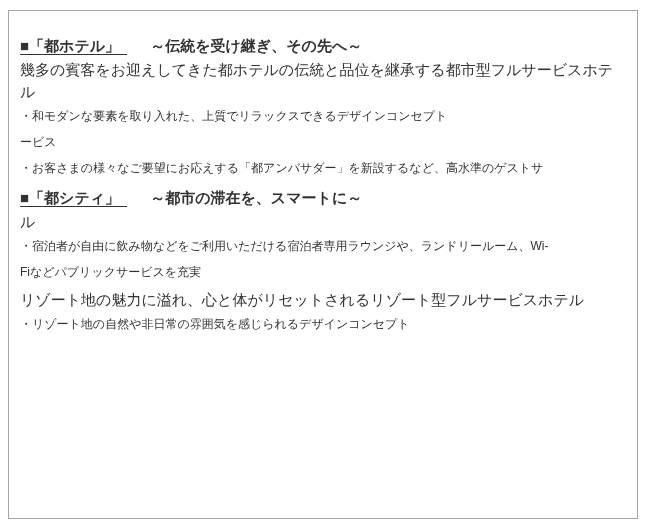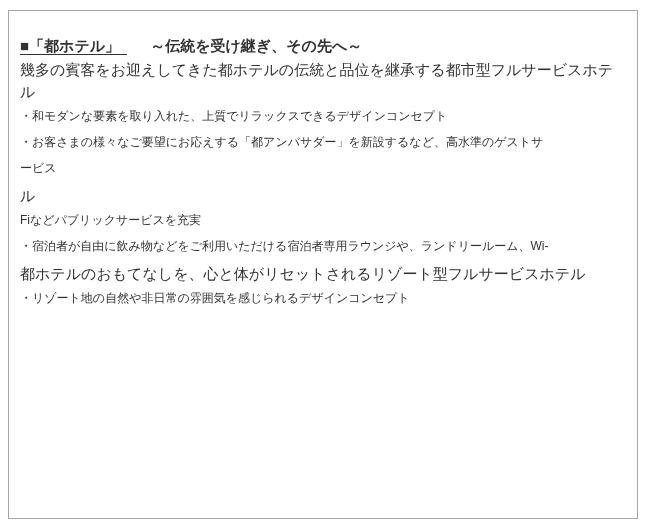--- a/index.html
+++ b/index.html
@@ -52,29 +52,32 @@
 <body>
 
 <div class="panel">
 
   <div class="section">
     <div class="heading">
       <span class="hname">■「都ホテル」</span><span class="htag">～伝統を受け継ぎ、その先へ～</span>
     </div>
     <div class="desc">幾多の賓客をお迎えしてきた都ホテルの伝統と品位を継承する都市型フルサービスホテル</div>
     <div class="bullet">・和モダンな要素を取り入れた、上質でリラックスできるデザインコンセプト</div>
+    <div class="bullet">ービス</div>
     <div class="bullet">・お客さまの様々なご要望にお応えする「都アンバサダー」を新設するなど、高水準のゲストサ</div>
-    <div class="bullet">ービス</div>
   </div>
 
   <div class="section">
+    <div class="heading">
+      <span class="hname">■「都シティ」</span><span class="htag">～都市の滞在を、スマートに～</span>
+    </div>
     <div class="desc">ル</div>
+    <div class="bullet">・宿泊者が自由に飲み物などをご利用いただける宿泊者専用ラウンジや、ランドリールーム、Wi-</div>
     <div class="bullet">Fiなどパブリックサービスを充実</div>
-    <div class="bullet">・宿泊者が自由に飲み物などをご利用いただける宿泊者専用ラウンジや、ランドリールーム、Wi-</div>
   </div>
 
   <div class="section">
-    <div class="desc">都ホテルのおもてなしを、心と体がリセットされるリゾート型フルサービスホテル</div>
+    <div class="desc">リゾート地の魅力に溢れ、心と体がリセットされるリゾート型フルサービスホテル</div>
     <div class="bullet">・リゾート地の自然や非日常の雰囲気を感じられるデザインコンセプト</div>
 
   </div>
 
 </div>
 
 </body></html>

